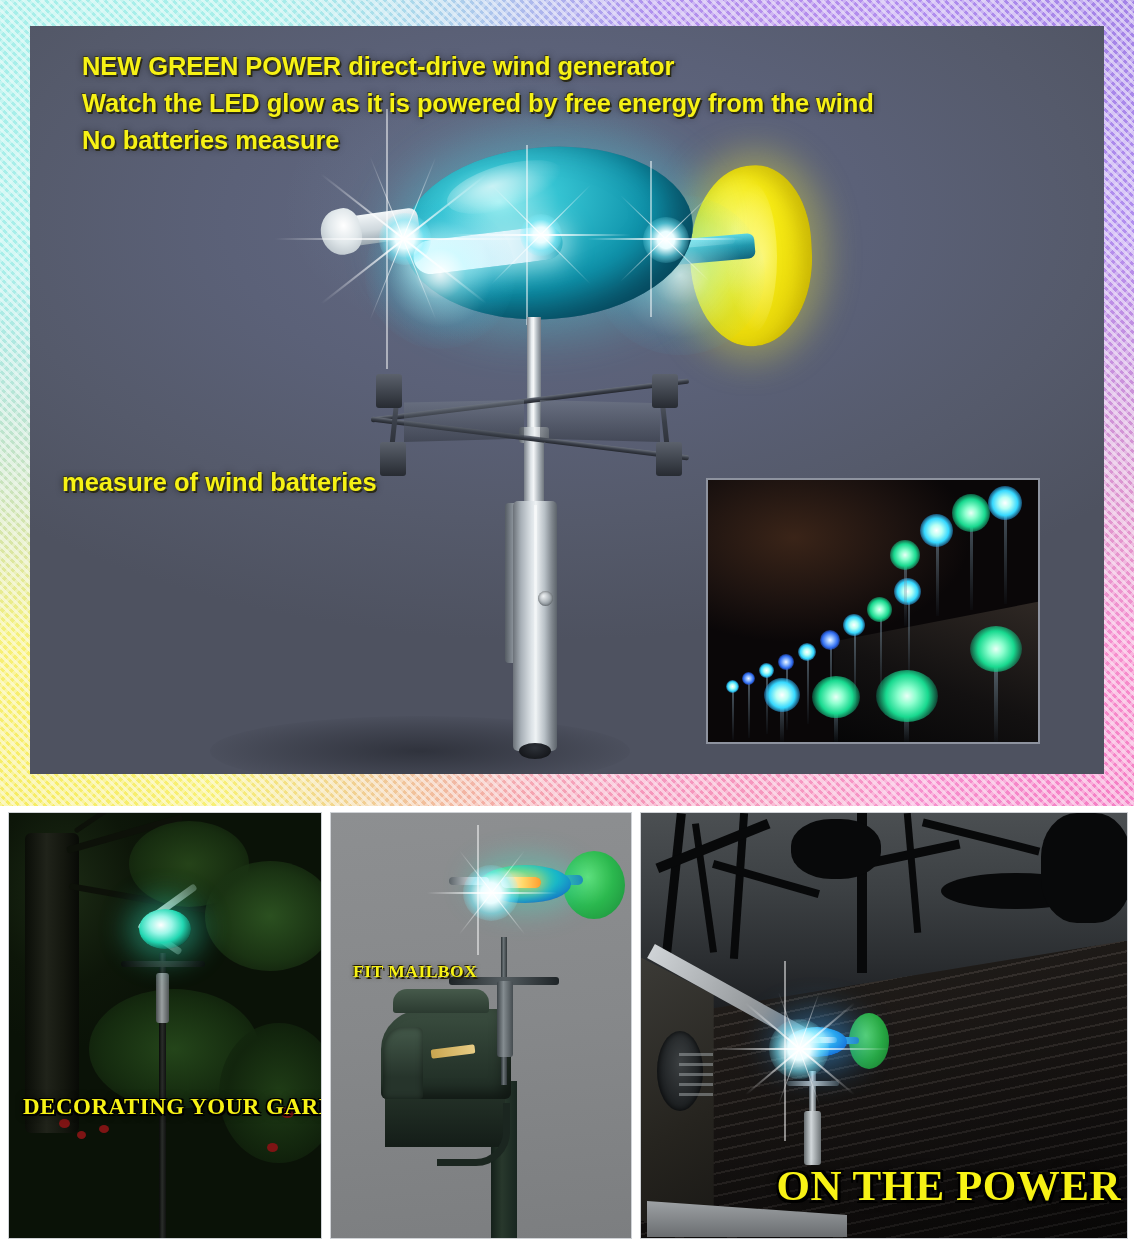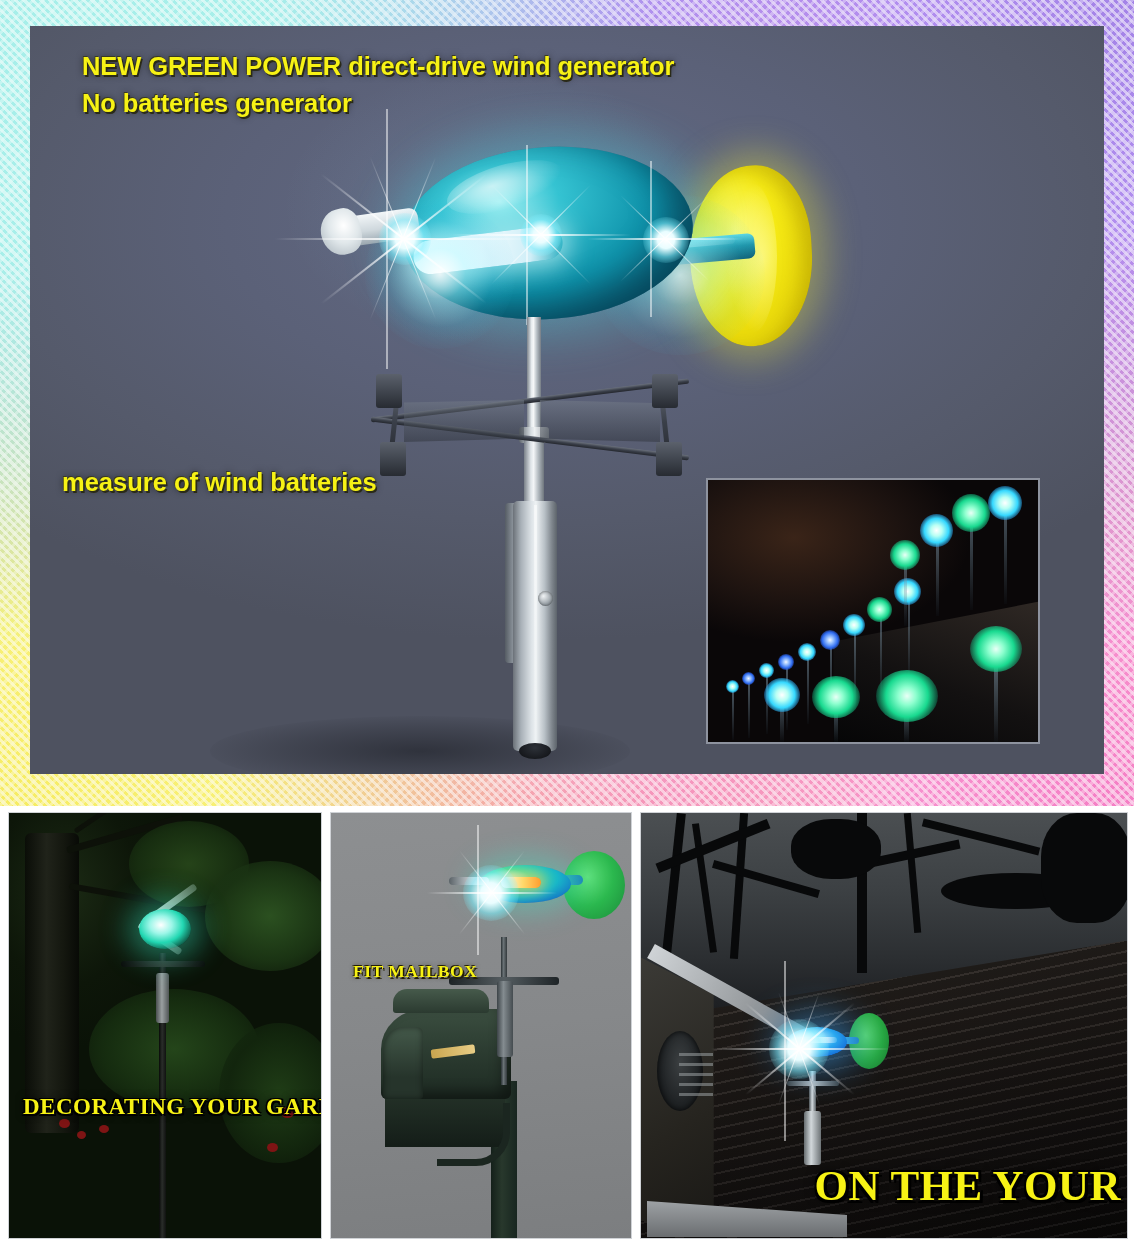--- a/index.html
+++ b/index.html
@@ -522,21 +522,22 @@
 
       <div class="mast-sleeve"></div>
       <div class="mast-body"></div>
       <div class="mast-seam"></div>
       <div class="mast-screw"></div>
       <div class="mast-base"></div>
     </div>
 
     <div class="hero-head">
       <div>NEW GREEN POWER direct-drive wind generator</div>
-      <div>No batteries generator</div>
+      <div>Watch the LED glow as it is powered by free energy from the wind</div>
+      <div>No batteries measure</div>
     </div>
 
     <div class="hero-sub">
       <div class="l2">measure of wind batteries</div>
     </div>
 
     <div id="inset">
       <div class="inset-sky"></div>
       <div class="inset-bridge"></div>
 
@@ -670,15 +671,15 @@
     <div class="roof-streak"></div>
     <div class="flare" style="left:150px;top:228px;">
       <div class="core" style="left:-22px;top:-22px;width:60px;height:60px;"></div>
       <div class="spike" style="left:-80px;top:7px;width:180px;height:2.2px;"></div>
       <div class="spike" style="left:-7px;top:-80px;width:2.2px;height:180px;"></div>
       <div class="spike" style="left:-62px;top:7px;width:142px;height:1.5px;transform:rotate(40deg);"></div>
       <div class="spike" style="left:-62px;top:7px;width:142px;height:1.5px;transform:rotate(-40deg);"></div>
       <div class="spike" style="left:-52px;top:7px;width:120px;height:1.2px;transform:rotate(70deg);"></div>
       <div class="spike" style="left:-52px;top:7px;width:120px;height:1.2px;transform:rotate(-70deg);"></div>
     </div>
-    <div class="cap" id="cap-roof">ON THE YOUR</div>
+    <div class="cap" id="cap-roof">ON THE POWER</div>
   </div>
 </div>
 
 </body></html>

